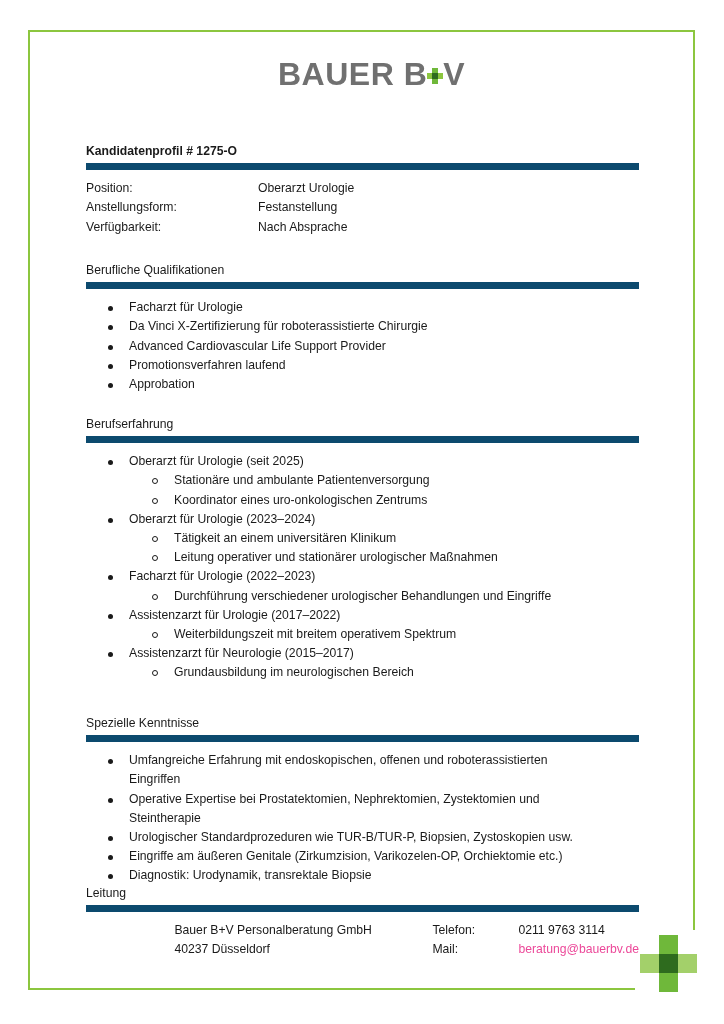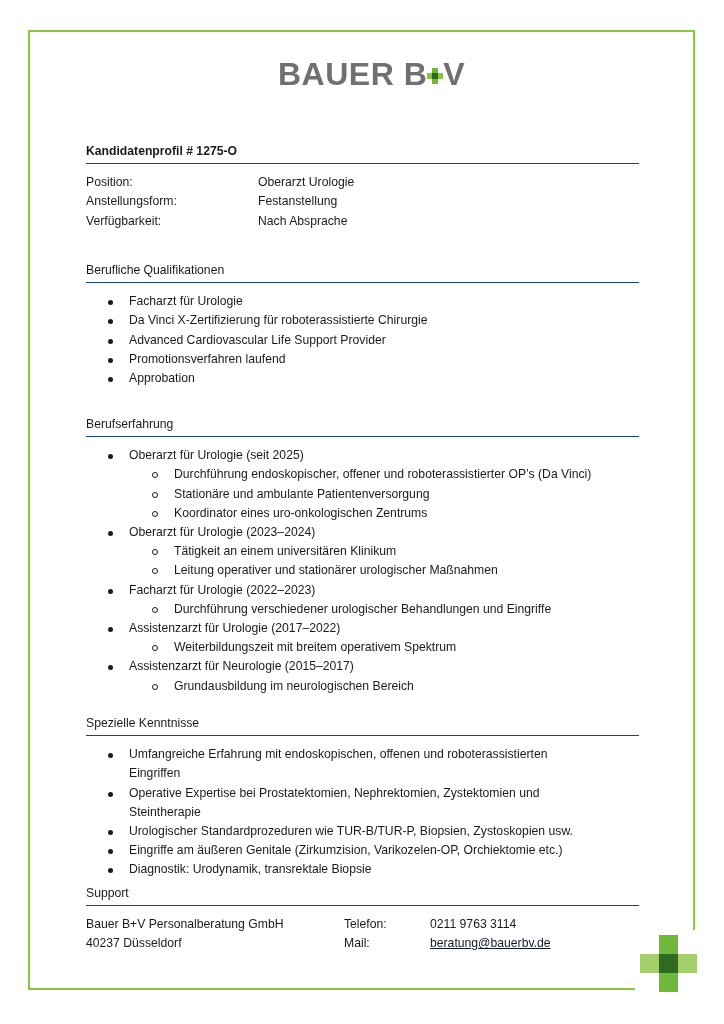--- a/index.html
+++ b/index.html
@@ -17,38 +17,38 @@
     display: flex; align-items: center;
   }
   .logo .plus {
     display: inline-block; position: relative; width: 14px; height: 22px; margin: 0 1px;
   }
   .logo .plus .pv { position: absolute; left: 4px; top: 4px; width: 6px; height: 16px; background: #6fb83a; }
   .logo .plus .ph { position: absolute; left: -1px; top: 9px; width: 16px; height: 6px; background: #8cc63f; }
   .logo .plus .pc { position: absolute; left: 4px; top: 9px; width: 6px; height: 6px; background: #2e6b1e; }
 
   .content { position: absolute; left: 86px; width: 553px; font-size: 12.2px; line-height: 19.2px; }
-  .section-title { font-size: 12.2px; padding-bottom: 2px; border-bottom: 1px solid #0c4a6e; }
+  .section-title { font-size: 12.2px; padding-bottom: 2px; border-bottom: 7px solid #0c4a6e; }
   .section-title.bold { font-weight: bold; }
   .kv-row { display: flex; }
   .kv-row .k { width: 172px; }
   ul.l1 { list-style: none; margin: 0; padding: 0; }
   ul.l1 > li { position: relative; padding-left: 43px; }
   ul.l1 > li::before {
     content: ""; position: absolute; left: 22px; top: 8px; width: 5px; height: 5px; border-radius: 50%; background: #1a1a1a;
   }
   ul.l2 { list-style: none; margin: 0; padding: 0; }
   ul.l2 > li { position: relative; padding-left: 45px; }
   ul.l2 > li::before {
     content: ""; position: absolute; left: 23px; top: 7px; width: 4px; height: 4px; border-radius: 50%; border: 1px solid #1a1a1a;
   }
-  .contact { display: flex; }
+  .contact { display: flex; justify-content: flex-end; }
   .contact .addr { width: 258px; }
   .contact .klabel { width: 86px; }
-  .contact a { color: #0f172a; text-decoration: underline; }
+  .contact a { color: #ec4899; }
 
   .cross { position: absolute; left: 640px; top: 935px; width: 58px; height: 58px; }
   .cross .v { position: absolute; left: 19px; top: 0; width: 19px; height: 57px; background: #6fb83a; }
   .cross .h { position: absolute; left: 0; top: 19px; width: 57px; height: 19px; background: #a3d06a; }
   .cross .c { position: absolute; left: 19px; top: 19px; width: 19px; height: 19px; background: #2e6b1e; }
   .cross-gap { position: absolute; left: 690px; top: 930px; width: 10px; height: 64px; background: #fff; }
   .cross-gap-b { position: absolute; left: 635px; top: 986px; width: 68px; height: 10px; background: #fff; }
 </style>
 </head>
 <body>
@@ -98,21 +98,20 @@
     </ul>
 </div>
 
 <div class="content" style="top:415px;">
   <div class="section-title">Berufserfahrung</div>
   <div style="height:9px"></div>
   <ul class="l1" id="exp-list">
       <li>
         <div>Oberarzt für Urologie (seit 2025)</div>
         <ul class="l2">
-          <li>Durchführung endoskopischer, offener und roboterassistierter OP’s (Da Vinci)</li>
           <li>Stationäre und ambulante Patientenversorgung</li>
           <li>Koordinator eines uro-onkologischen Zentrums</li>
         </ul>
       </li>
       <li>
         <div>Oberarzt für Urologie (2023–2024)</div>
         <ul class="l2">
           <li>Tätigkeit an einem universitären Klinikum</li>
           <li>Leitung operativer und stationärer urologischer Maßnahmen</li>
         </ul>
@@ -144,21 +143,21 @@
   <ul class="l1" id="skills-list">
       <li style="width: 470px;">Umfangreiche Erfahrung mit endoskopischen, offenen und roboterassistierten Eingriffen</li>
       <li style="width: 470px;">Operative Expertise bei Prostatektomien, Nephrektomien, Zystektomien und Steintherapie</li>
       <li style="width: 470px;">Urologischer Standardprozeduren wie TUR-B/TUR-P, Biopsien, Zystoskopien usw.</li>
       <li style="width: 470px;">Eingriffe am äußeren Genitale (Zirkumzision, Varikozelen-OP, Orchiektomie etc.)</li>
       <li style="width: 470px;">Diagnostik: Urodynamik, transrektale Biopsie</li>
     </ul>
 </div>
 
 <div class="content" style="top:884px;">
-  <div class="section-title">Support</div>
+  <div class="section-title">Leitung</div>
   <div style="height:9px"></div>
   <div class="contact">
     <div class="addr">
       <div>Bauer B+V Personalberatung GmbH</div>
       <div>40237 Düsseldorf</div>
     </div>
     <div class="klabel">
       <div>Telefon:</div>
       <div>Mail:</div>
     </div>

